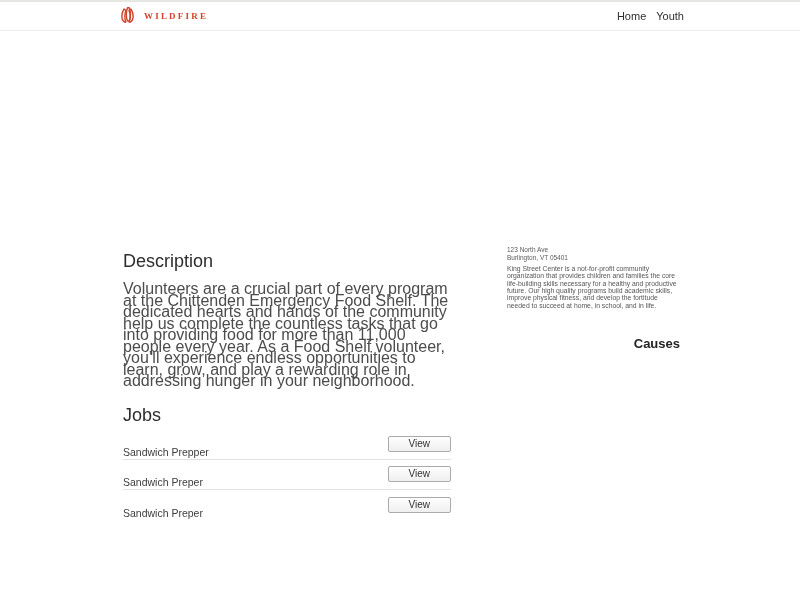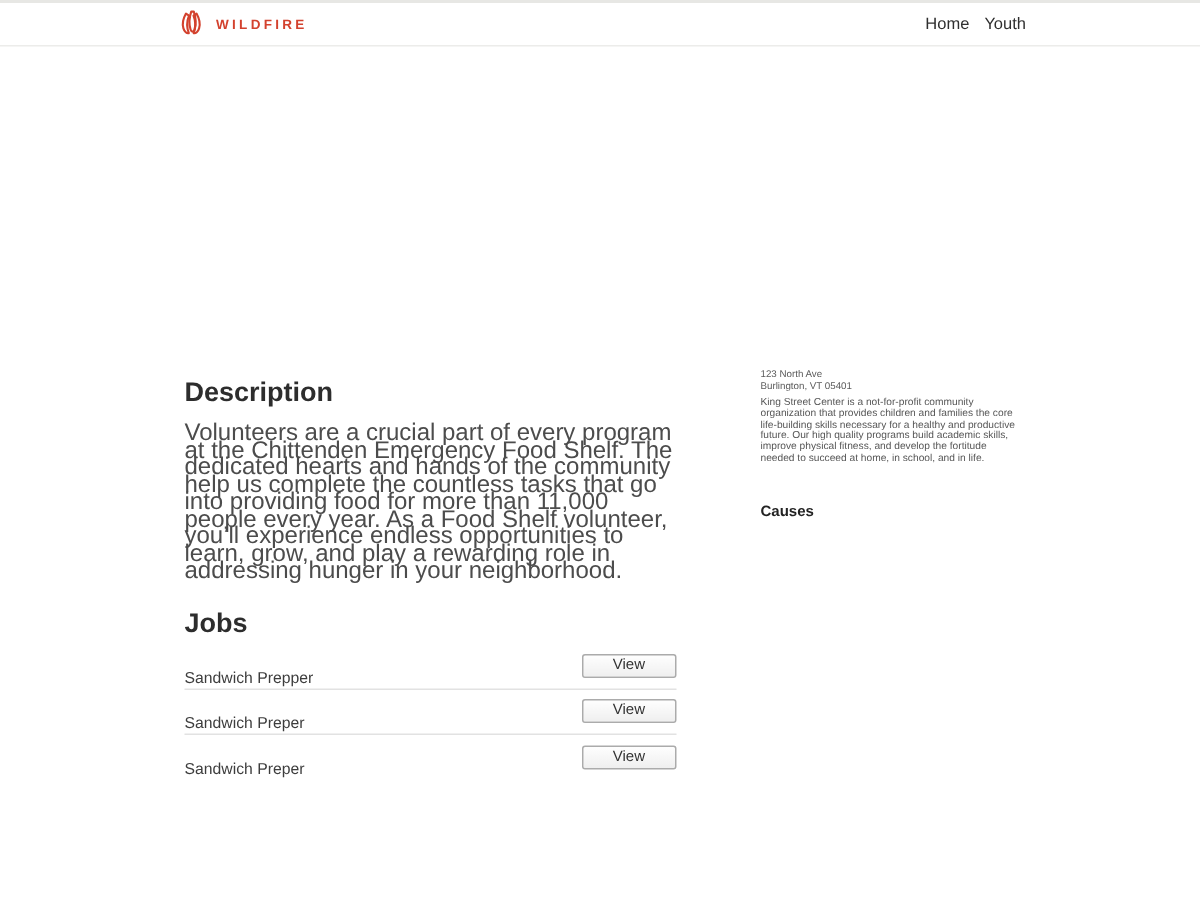--- a/index.html
+++ b/index.html
@@ -20,37 +20,38 @@
     align-items:center;
     justify-content:space-between;
     padding:0 116px 0 118px;
   }
   .brand { display:flex; align-items:center; gap:7px; cursor:pointer; }
   .brand-name {
     color:#d3422e;
     font-size:9px;
     font-weight:700;
     letter-spacing:2.2px;
+    font-family:Liberation Serif, serif;
   }
   .flame { display:inline-flex; }
   .nav { display:flex; gap:10px; font-size:11px; }
   .nav a { text-decoration:none; color:#2f2f2f; cursor:pointer; }
 
   .content {
     position:absolute;
     left:123px;
     top:246px;
     width:557px;
     display:flex;
     justify-content:space-between;
   }
   .left-col { width:328px; padding-top:5px; }
   .section-title {
     font-size:18px;
-    font-weight:700;
+    font-weight:400;
     color:#2d2d2d;
     margin:0 0 11px;
   }
   .description {
     font-size:16px;
     line-height:11.5px;
     color:#4c4c4c;
   }
   .jobs-title { margin-top:18px; margin-bottom:4px; }
   .job-row {
@@ -86,24 +87,25 @@
     color:#5a5a5a;
     margin-bottom:4px;
   }
   .about {
     font-size:6.8px;
     line-height:7.35px;
     color:#565656;
     margin:0 0 27px;
   }
   .side-section {
-    font-size:10px;
+    font-size:13px;
     font-weight:700;
     color:#232323;
     margin:0 0 8px;
+    text-align:right;
   }
 </style>
 </head>
 <body>
 
 <div class="page">
   <div class="top-strip"></div>
 
   <header class="header">
     <div class="brand">

